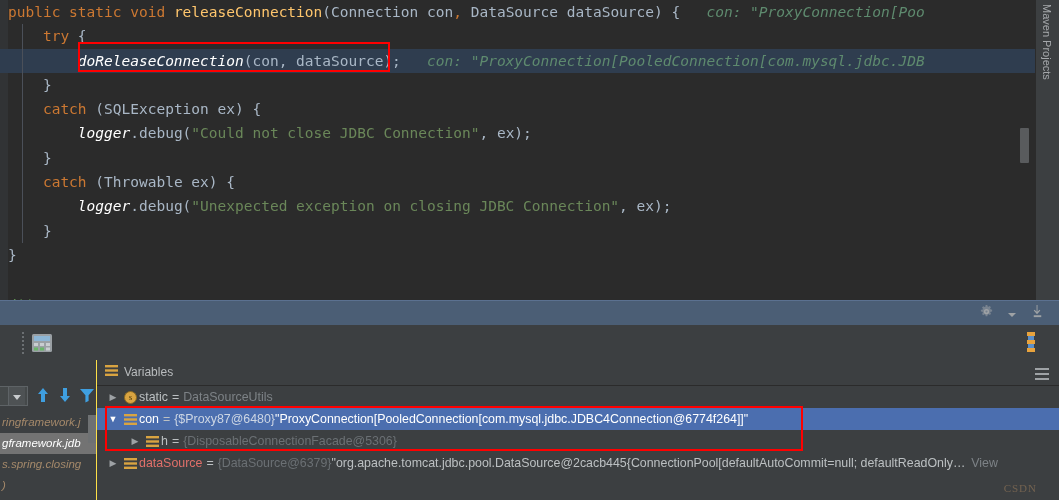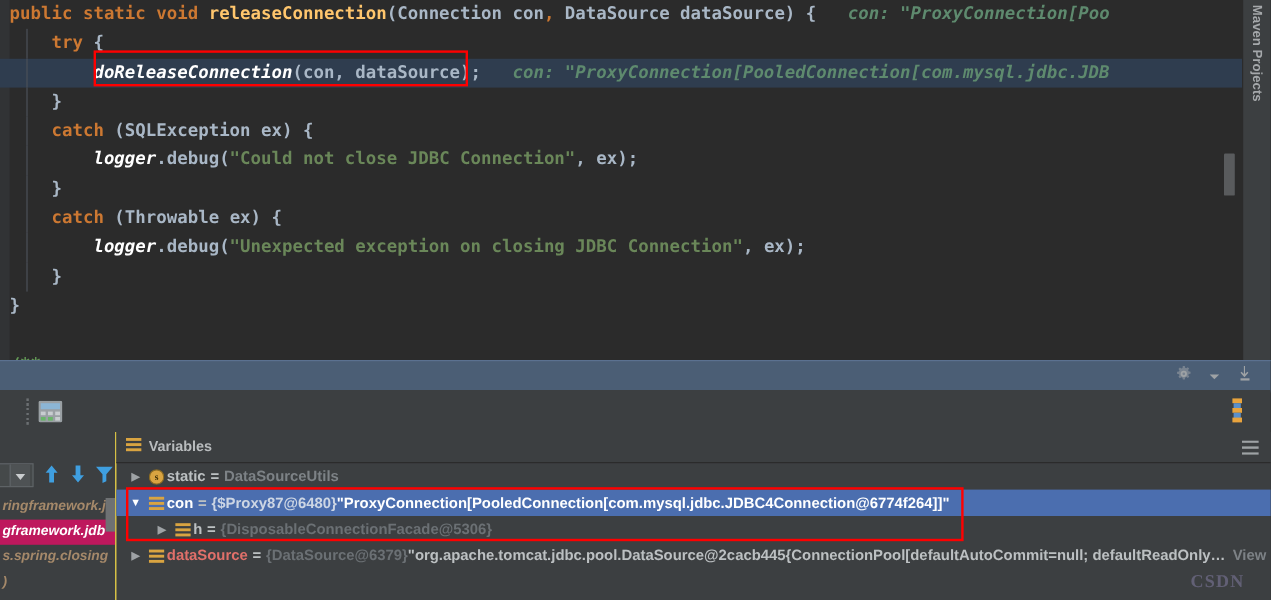--- a/index.html
+++ b/index.html
@@ -2,21 +2,21 @@
 <html><head>
 <meta charset="utf-8">
 <style>
   html,body{margin:0;padding:0;}
   body{
     width:1059px;height:500px;overflow:hidden;
     background:#2b2b2b;
     font-family:"Liberation Sans",sans-serif;
     -webkit-font-smoothing:antialiased;
   }
-  #root{position:relative;width:1059px;height:500px;font-weight:bold;}
+  #root{position:relative;width:1059px;height:500px;}
 
   
   .editor{
     position:absolute;left:0;top:0;width:1036px;height:300px;
     background:#2b2b2b;overflow:hidden;
   }
   .gutter{
     position:absolute;left:0;top:0;width:8px;height:300px;background:#313335;
   }
   .code{
@@ -98,21 +98,21 @@
     border-left:1px solid #5e6366;
   }
   .fr-combo .carat::after{
     content:"";position:absolute;left:4px;top:8px;
     border-left:4px solid transparent;border-right:4px solid transparent;
     border-top:5px solid #c9ccce;
   }
   .fr-btn{position:absolute;top:5px;}
   .frames-list{position:absolute;left:0;top:52px;width:96px;height:88px;font-size:11.5px;}
   .fr-row{height:21px;line-height:21px;color:#a5896a;font-style:italic;white-space:nowrap;padding-left:2px;}
-  .fr-row.sel{background:#be185d;color:#ffffff;}
+  .fr-row.sel{background:#737373;color:#ffffff;}
   .fr-scroll{position:absolute;right:0;top:55px;width:8px;height:28px;background:#6e7173;}
 
   
   .vars{
     position:absolute;left:97px;top:0;width:962px;height:140px;background:#3c3f41;
   }
   .vars-header{
     position:absolute;left:0;top:0;width:962px;height:25px;
     background:#3c3f41;border-bottom:1px solid #2b2b2b;
   }
@@ -139,21 +139,21 @@
   .redbox2{
     position:absolute;left:105px;top:406px;width:698px;height:45px;
     border:2px solid #f00;box-sizing:border-box;pointer-events:none;z-index:30;
   }
 
   .watermark{
     position:absolute;right:12px;bottom:4px;color:#d4d6d8;font-size:13px;opacity:.92;
     font-family:"Liberation Sans",sans-serif;
   }
   .wm-ghost{
-    position:absolute;right:22px;bottom:6px;color:#c4b5fd;font-size:15px;opacity:.28;
+    position:absolute;right:22px;bottom:6px;color:#fdba74;font-size:11px;opacity:.28;
     font-family:"Liberation Serif",serif;letter-spacing:1px;
   }
 </style>
 </head>
 <body>
 
 <div id="root">
 
   <div class="editor">
     <div class="gutter"></div>

